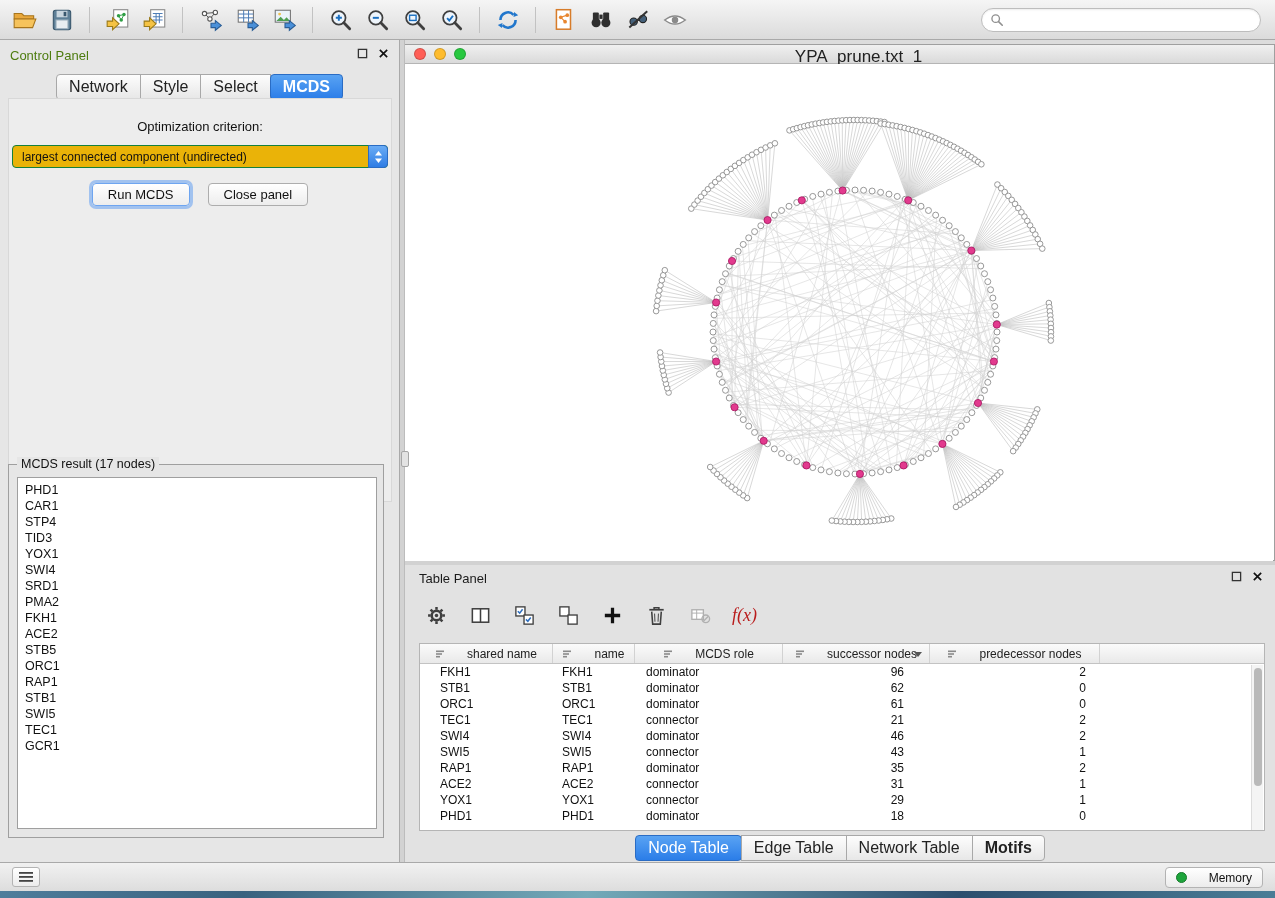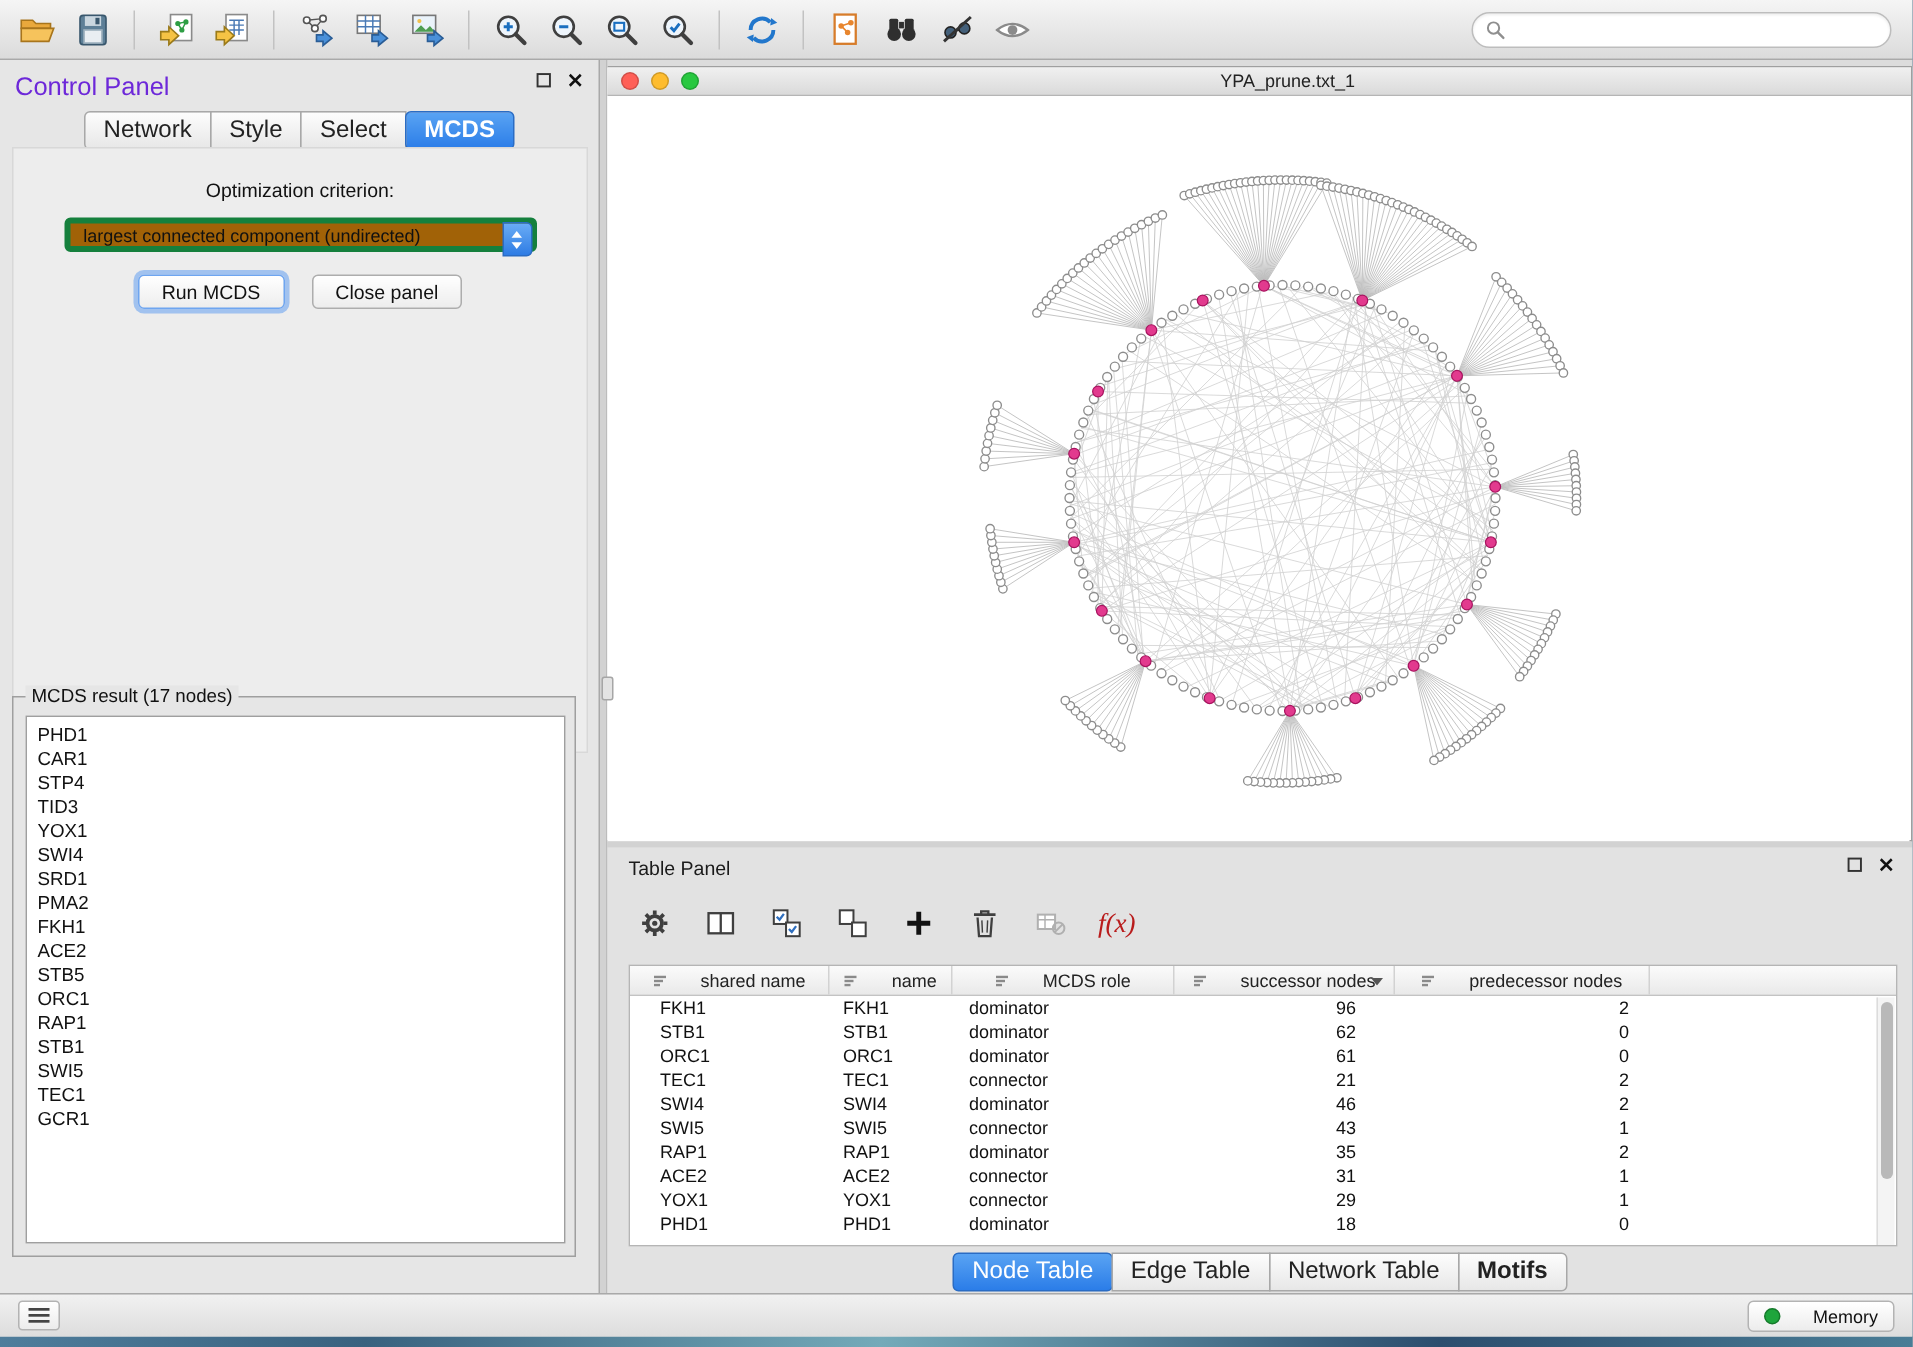--- a/index.html
+++ b/index.html
@@ -16,45 +16,45 @@
   .search-box{position:absolute;right:14px;top:8px;width:280px;height:24px;border:1px solid #bdbdbd;border-radius:12px;background:#fff;display:flex;align-items:center;padding:0 8px;box-shadow:inset 0 1px 2px rgba(0,0,0,.08);}
   .search-box input{border:none;outline:none;flex:1;font-size:12px;background:transparent;margin-left:5px;color:#333;}
 
   
   .main{position:absolute;left:0;top:40px;width:1275px;height:822px;}
   .control-panel{position:absolute;left:0;top:0;width:400px;height:822px;background:#e6e6e6;border-right:1px solid #a9a9a9;}
   .splitter-v{position:absolute;left:400px;top:0;width:5px;height:822px;background:#d2d2d2;border-right:1px solid #bcbcbc;}
   .right-region{position:absolute;left:405px;top:0;width:870px;height:822px;background:#dcdcdc;}
 
   
-  .panel-title{position:absolute;left:10px;top:8px;font-size:17px;color:#6d28d9;}
+  .panel-title{position:absolute;left:10px;top:8px;font-size:13px;color:#4d7c0f;}
   .win-ctrls{position:absolute;right:10px;top:8px;display:flex;gap:10px;align-items:center;}
   .tabbar{position:absolute;left:0;top:34px;width:100%;display:flex;justify-content:center;}
   .tab{font-size:16px;padding:3px 12px;border:1px solid #a8a8a8;background:linear-gradient(#fdfdfd,#e7e7e7);color:#222;margin-left:-1px;cursor:default;}
   .tab:first-child{border-radius:4px 0 0 4px;margin-left:0;}
   .tab:last-child{border-radius:0 4px 4px 0;font-weight:bold;}
   .tab.active{background:linear-gradient(#59a3f3,#2b7de8);border-color:#2a6cc4;color:#fff;border-radius:4px;}
   .cp-content{position:absolute;left:8px;top:58px;width:384px;height:404px;background:#ededed;border:1px solid #d8d8d8;}
   .opt-label{margin-top:20px;text-align:center;font-size:13px;color:#111;}
-  .combo{position:relative;margin:11px auto 0;width:315px;height:23px;background:#a16207;border:4px solid #15803d;border-radius:4px;font-size:12px;color:#111;display:flex;align-items:center;padding-left:9px;}
+  .combo{position:relative;margin:11px auto 0;width:376px;height:23px;background:#eab308;border:1px solid #15803d;border-radius:4px;font-size:12px;color:#111;display:flex;align-items:center;padding-left:9px;}
   .stepper{position:absolute;right:-1px;top:-1px;width:20px;height:23px;border-radius:0 4px 4px 0;background:linear-gradient(#6aacf5,#2e7ce4);border:1px solid #2a6cc4;display:flex;align-items:center;justify-content:center;}
   .btn-row{display:flex;justify-content:center;gap:18px;margin-top:15px;}
   .btn{font-size:13px;padding:3px 15px;border:1px solid #adadad;border-radius:4px;background:linear-gradient(#ffffff,#ededed);color:#111;}
   .btn.focused{box-shadow:0 0 0 3px rgba(110,165,240,.6);border-color:#6ea5f0;}
   .mcds-fieldset{position:absolute;left:8px;top:424px;width:376px;height:374px;border:1px solid #9f9f9f;background:#e6e6e6;}
   .mcds-legend{position:absolute;left:8px;top:-8px;background:#e6e6e6;padding:0 4px;font-size:12.5px;color:#111;}
   .mcds-list{position:absolute;left:8px;top:12px;width:360px;height:352px;background:#fff;border:1px solid #9f9f9f;overflow:hidden;padding:4px 0 0 7px;}
   .mcds-item{font-size:12.5px;line-height:16px;color:#111;}
 
   
   .network-window{position:absolute;left:0;top:4px;width:870px;height:517px;border:1px solid #9f9f9f;border-left:none;background:#fff;}
   .net-titlebar{position:absolute;left:0;top:0;width:100%;height:19px;background:linear-gradient(#f0f0f0,#dadada);border-bottom:1px solid #b5b5b5;}
   .traffic{position:absolute;left:9px;top:3px;display:flex;gap:8px;}
   .light{width:12px;height:12px;border-radius:50%;border:1px solid rgba(0,0,0,.18);}
-  .net-title{position:absolute;left:0;right:0;top:2px;text-align:center;font-size:12px;color:#222;padding-left:38px;}
+  .net-title{position:absolute;left:0;right:0;top:2px;text-align:center;font-size:17px;color:#222;padding-left:38px;}
   .net-view{position:absolute;left:0;top:19px;width:868px;height:497px;background:#fff;overflow:hidden;}
   .grip{position:absolute;left:-4px;top:406px;width:8px;height:16px;background:#e3e3e3;border:1px solid #a6a6a6;border-radius:2px;}
   .splitter-h{position:absolute;left:0;top:521px;width:870px;height:4px;background:#d2d2d2;}
 
   
   .table-panel{position:absolute;left:0;top:525px;width:870px;height:297px;background:#e2e2e2;}
   .tp-title{position:absolute;left:14px;top:6px;font-size:13px;color:#1b1b1b;}
   .tp-ctrls{position:absolute;right:12px;top:6px;display:flex;gap:10px;align-items:center;}
   .tp-toolbar{position:absolute;left:16px;top:28px;height:44px;display:flex;align-items:center;gap:13px;}
   .ttbtn{width:31px;height:31px;display:flex;align-items:center;justify-content:center;background:transparent;border:none;}

